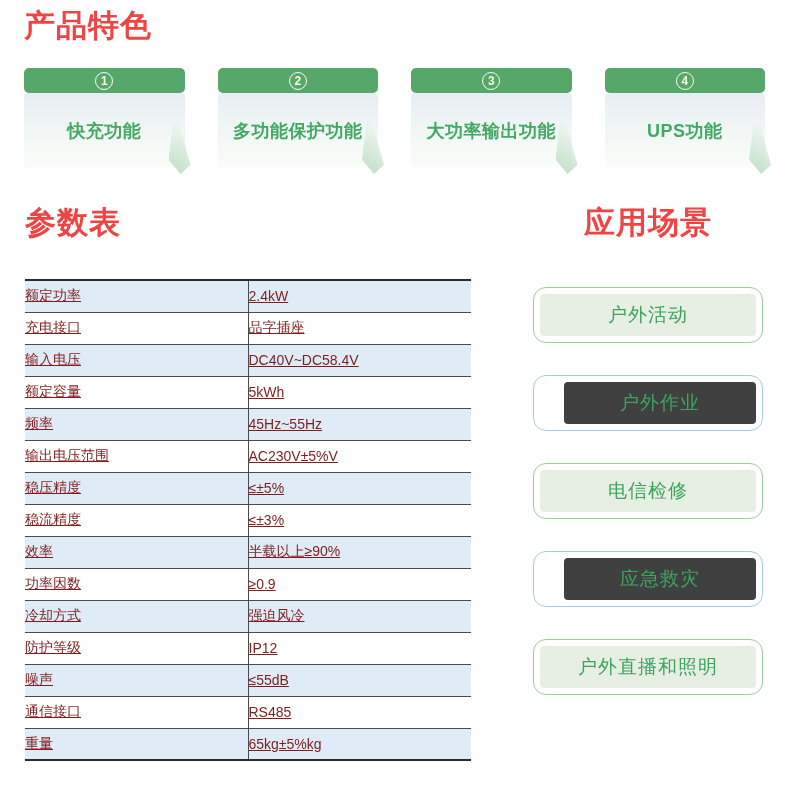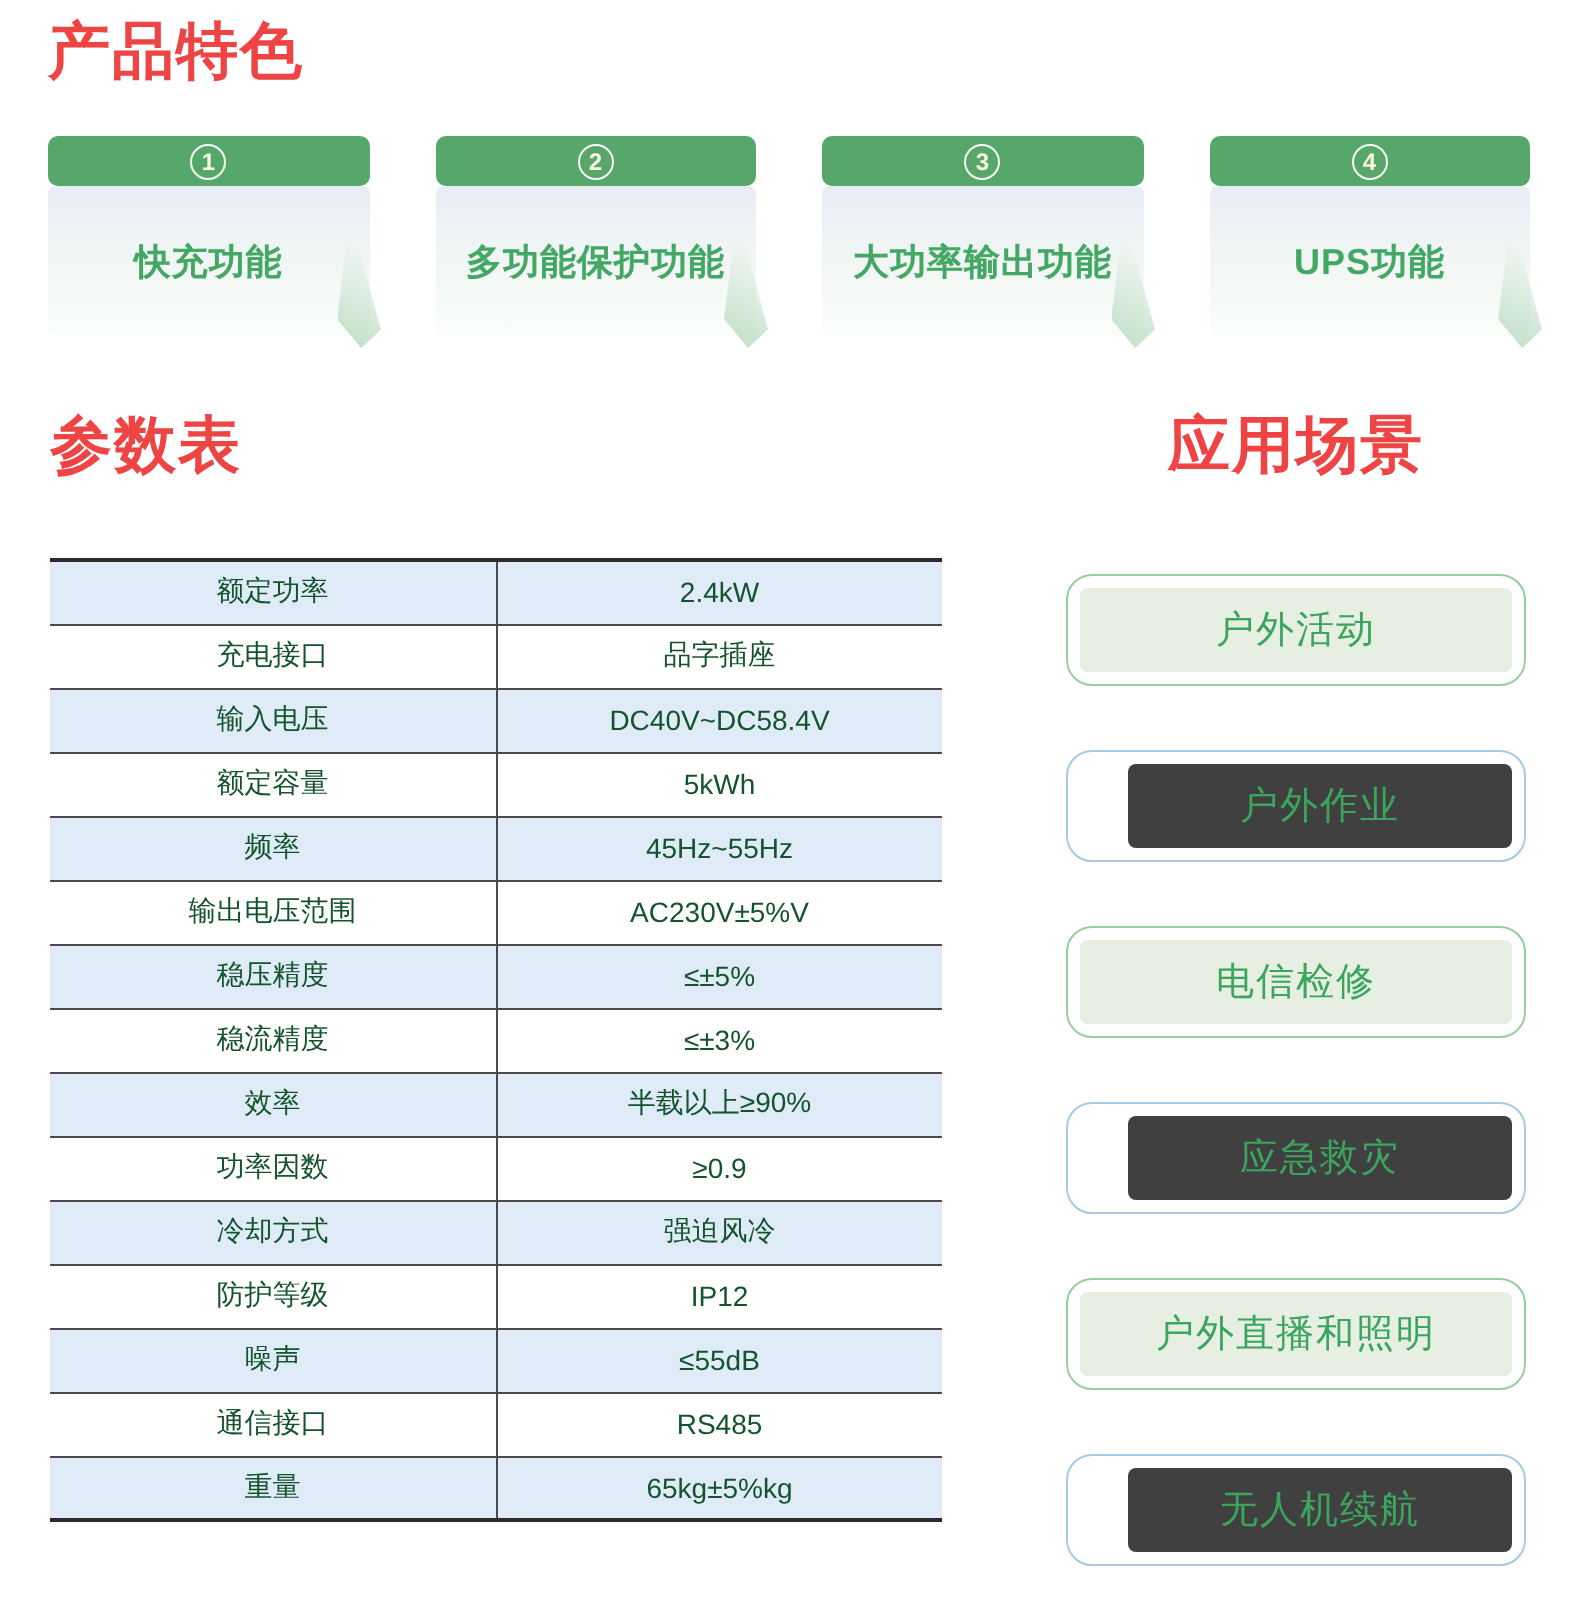--- a/index.html
+++ b/index.html
@@ -44,22 +44,22 @@
   .left { margin-left:25px; width:446px; }
   .right { width:324px; margin-left:auto; padding-left:30px;
            display:flex; flex-direction:column; align-items:center; }
 
   
   table.params {
     margin-top:38px; width:446px; border-collapse:collapse;
     border-top:2.5px solid #2c2c2c; border-bottom:2.5px solid #2c2c2c;
   }
   table.params td {
-    width:50%; height:32px; text-align:center; vertical-align:middle;
-    font-size:14px; color:#14532d; border-bottom:1px solid #4b4b4b;
+    width:50%; height:32px; vertical-align:middle;
+    font-size:14px; color:#7f1d1d; border-bottom:1px solid #4b4b4b;text-decoration:underline;
   }
   table.params tr:last-child td { border-bottom:none; }
   table.params td:first-child { border-right:1.5px solid #4b4b4b; }
   table.params tr:nth-child(odd) { background:#dfebf6; }
 
   
   .scenarios-list { margin-top:46px; display:flex; flex-direction:column; gap:32px; }
   .scenario-button {
     width:230px; height:56px; background:#ffffff; border-radius:13px;
     border:1.5px solid transparent; padding:6px;
@@ -186,18 +186,15 @@
       </div>
       <div class="scenario-button" data-variant="green">
         <div class="scenario-inner">电信检修</div>
       </div>
       <div class="scenario-button" data-variant="blue">
         <div class="scenario-inner">应急救灾</div>
       </div>
       <div class="scenario-button" data-variant="green">
         <div class="scenario-inner">户外直播和照明</div>
       </div>
-      <div class="scenario-button" data-variant="blue">
-        <div class="scenario-inner">无人机续航</div>
-      </div>
     </div>
   </div>
 </div>
 
 </body></html>

